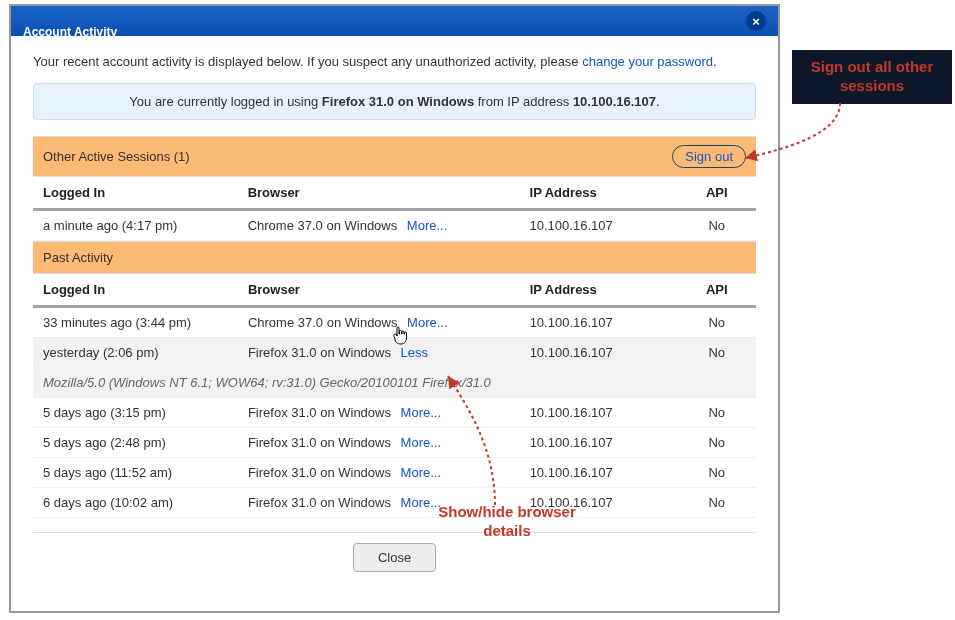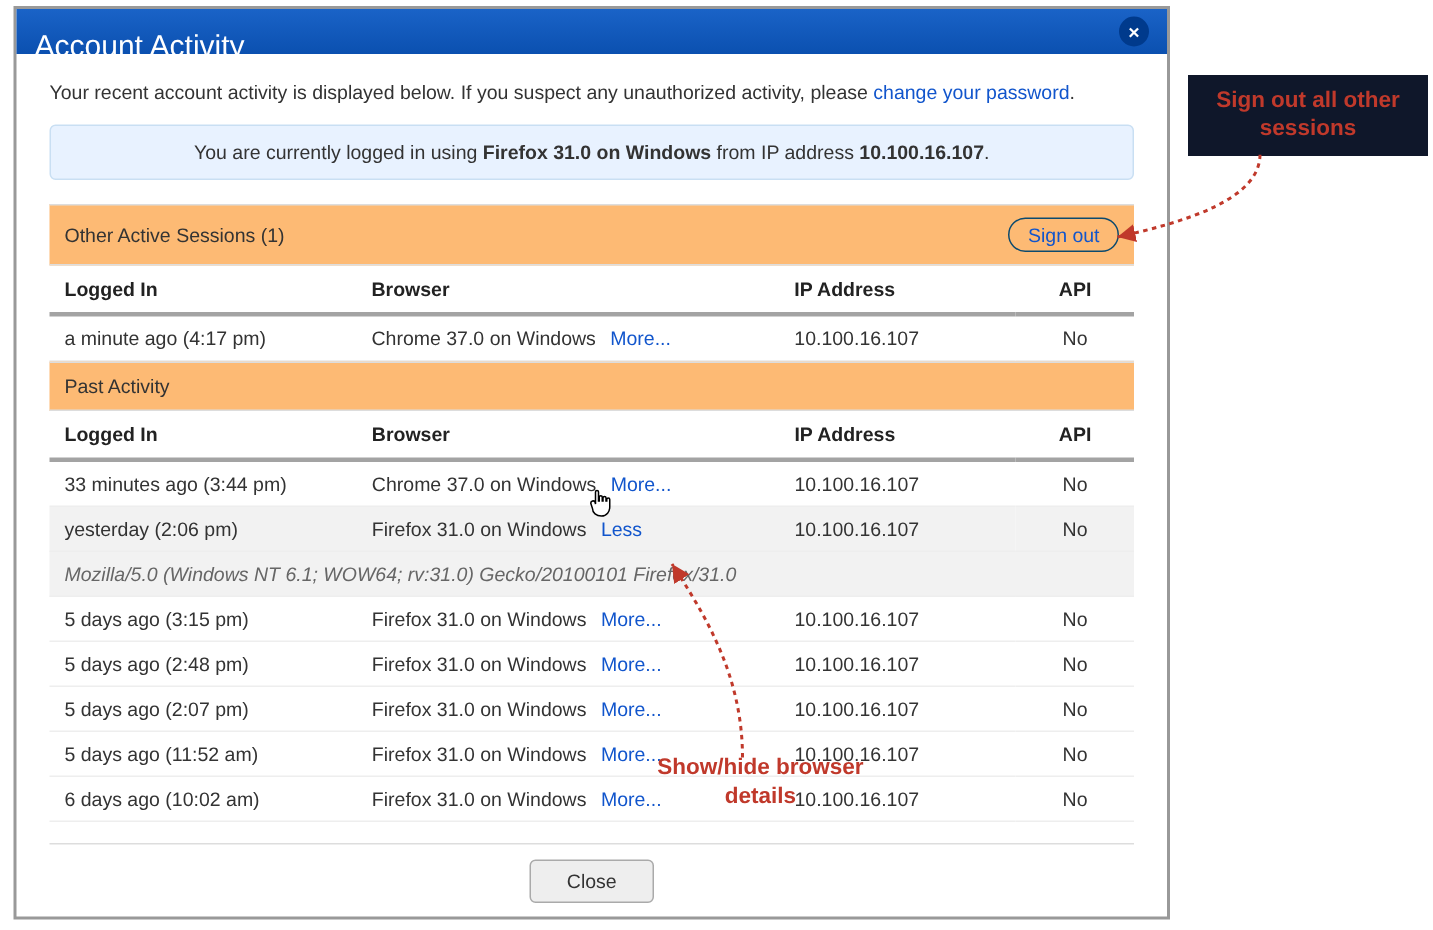--- a/index.html
+++ b/index.html
@@ -23,21 +23,21 @@
   }
   .dialog-header {
     background: linear-gradient(#1a63c7, #0b50b0);
     color: #fff;
     padding: 6px 12px;
     display: flex;
     align-items: center;
     justify-content: space-between;
     height: 30px;
   }
-  .dialog-title { font-weight: normal; font-size: 20px; margin-top: 21px; }
+  .dialog-title { font-weight: bold; font-size: 12px; margin-top: 21px; }
   .close-x {
     width: 20px; height: 20px;
     border-radius: 50%;
     background: #003a8c;
     color:#fff;
     display:flex;align-items:center;justify-content:center;
     font-weight:bold;
     cursor:pointer;
     font-size:13px;
   }
@@ -201,26 +201,20 @@
             <td>10.100.16.107</td>
             <td class="api-cell">No</td>
           </tr>
           <tr>
             <td>5 days ago (2:48 pm)</td>
             <td>Firefox 31.0 on Windows <a href="#" class="more-link">More...</a></td>
             <td>10.100.16.107</td>
             <td class="api-cell">No</td>
           </tr>
           <tr>
-            <td>5 days ago (2:07 pm)</td>
-            <td>Firefox 31.0 on Windows <a href="#" class="more-link">More...</a></td>
-            <td>10.100.16.107</td>
-            <td class="api-cell">No</td>
-          </tr>
-          <tr>
             <td>5 days ago (11:52 am)</td>
             <td>Firefox 31.0 on Windows <a href="#" class="more-link">More...</a></td>
             <td>10.100.16.107</td>
             <td class="api-cell">No</td>
           </tr>
           <tr>
             <td>6 days ago (10:02 am)</td>
             <td>Firefox 31.0 on Windows <a href="#" class="more-link">More...</a></td>
             <td>10.100.16.107</td>
             <td class="api-cell">No</td>

